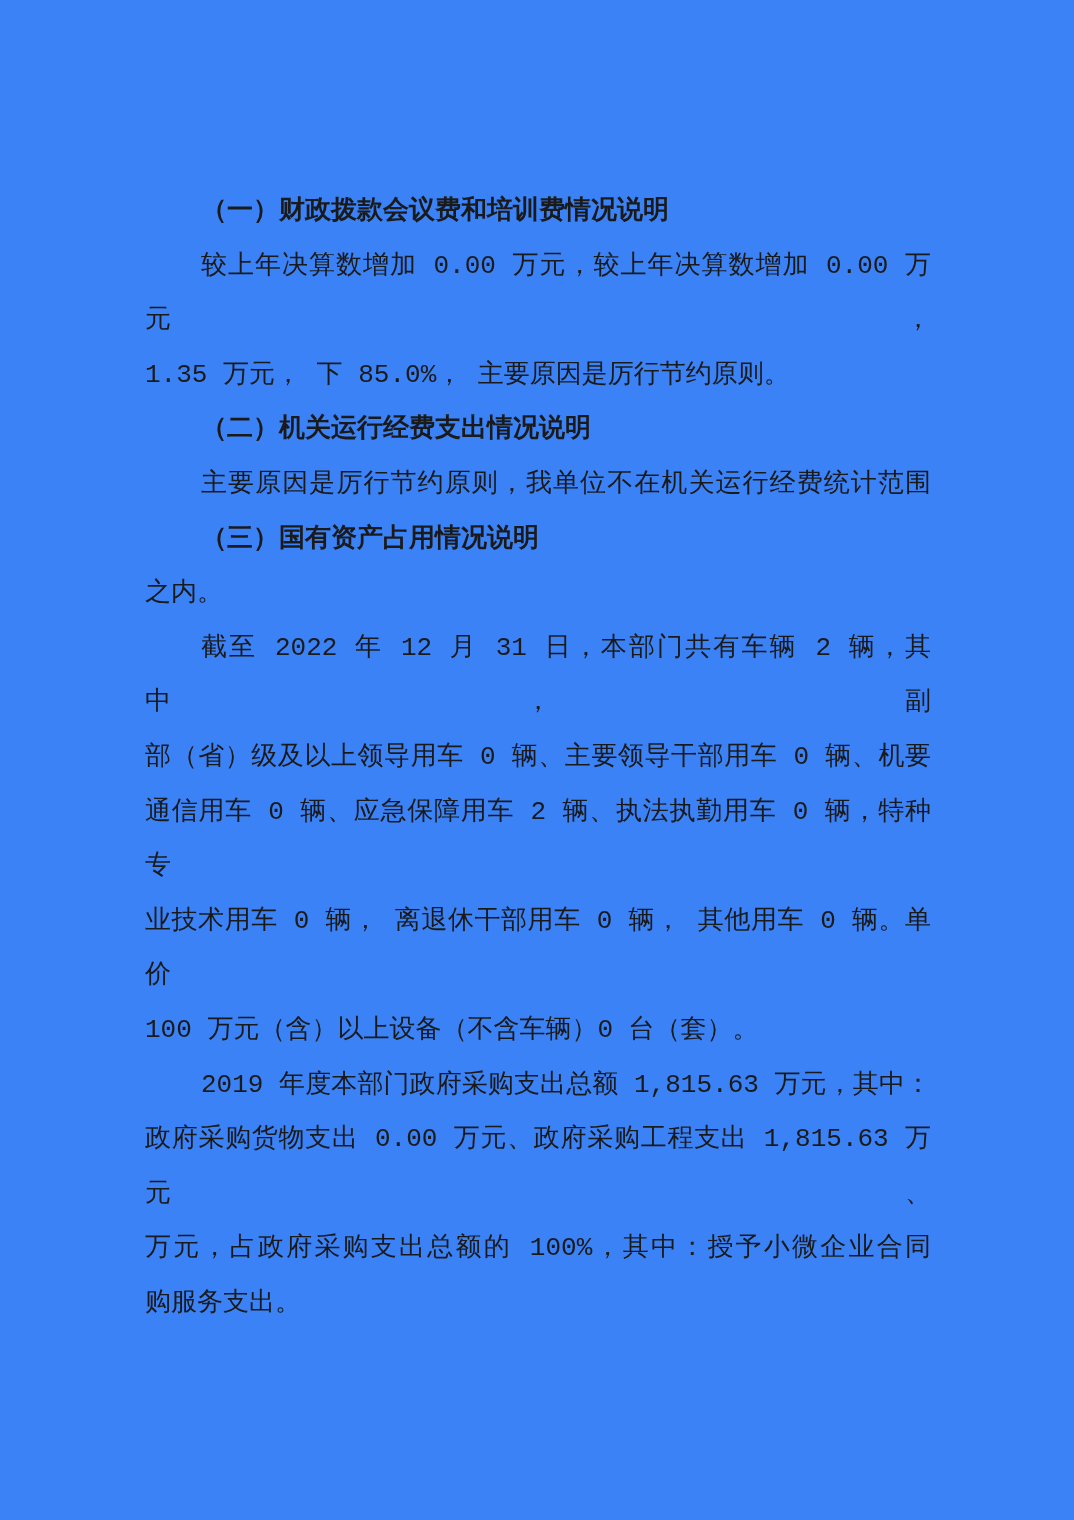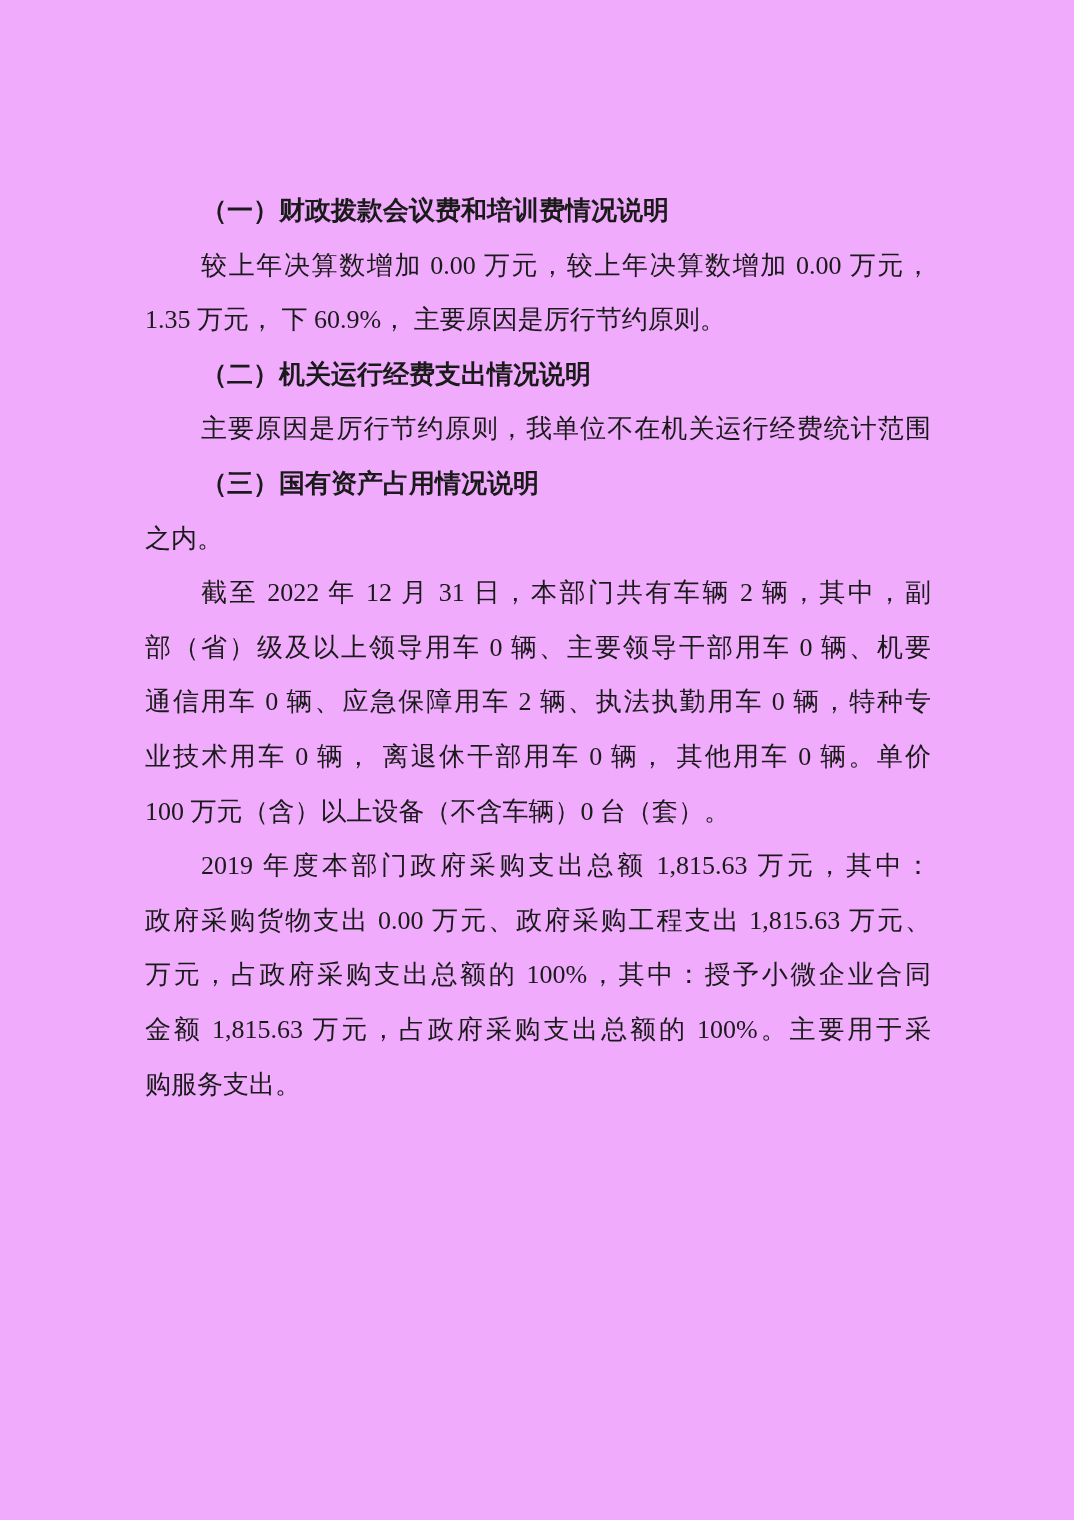--- a/index.html
+++ b/index.html
@@ -4,23 +4,23 @@
 <style>
   html, body {
     margin: 0;
     padding: 0;
     background: #ffffff;
   }
   .page {
     position: relative;
     width: 1074px;
     height: 1520px;
-    background: #f0abfc;
+    background: #3b82f6;
     overflow: hidden;
-    font-family: Liberation Serif, serif;
+    font-family: Liberation Mono, monospace;
     color: #1a1a1a;
   }
   .content {
     position: absolute;
     left: 145px;
     top: 184px;
     width: 786px;
     font-size: 26px;
     line-height: 54.6px;
   }
@@ -50,33 +50,32 @@
   }
 </style>
 </head>
 <body>
 
 <div class="page">
   <div class="content">
 
     <p class="ln hd">（一）财政拨款会议费和培训费情况说明</p>
     <p class="ln jl ind">较上年决算数增加 0.00 万元，较上年决算数增加 0.00 万元，</p>
-    <p class="ln ll">1.35 万元， 下 60.9%， 主要原因是厉行节约原则。</p>
+    <p class="ln ll">1.35 万元， 下 85.0%， 主要原因是厉行节约原则。</p>
 
     <p class="ln hd">（二）机关运行经费支出情况说明</p>
     <p class="ln jl ind">主要原因是厉行节约原则，我单位不在机关运行经费统计范围</p>
     <p class="ln hd">（三）国有资产占用情况说明</p>
 
     <p class="ln ll">之内。</p>
     <p class="ln jl ind">截至 2022 年 12 月 31 日，本部门共有车辆 2 辆，其中，副</p>
     <p class="ln jl">部（省）级及以上领导用车 0 辆、主要领导干部用车 0 辆、机要</p>
     <p class="ln jl">通信用车 0 辆、应急保障用车 2 辆、执法执勤用车 0 辆，特种专</p>
     <p class="ln jl">业技术用车 0 辆， 离退休干部用车 0 辆， 其他用车 0 辆。单价</p>
     <p class="ln ll">100 万元（含）以上设备（不含车辆）0 台（套）。</p>
 
     <p class="ln jl ind">2019 年度本部门政府采购支出总额 1,815.63 万元，其中：</p>
     <p class="ln jl">政府采购货物支出 0.00 万元、政府采购工程支出 1,815.63 万元、</p>
     <p class="ln jl">万元，占政府采购支出总额的 100%，其中：授予小微企业合同</p>
-    <p class="ln jl">金额 1,815.63 万元，占政府采购支出总额的 100%。主要用于采</p>
     <p class="ln ll">购服务支出。</p>
 
   </div>
 </div>
 
 </body></html>

